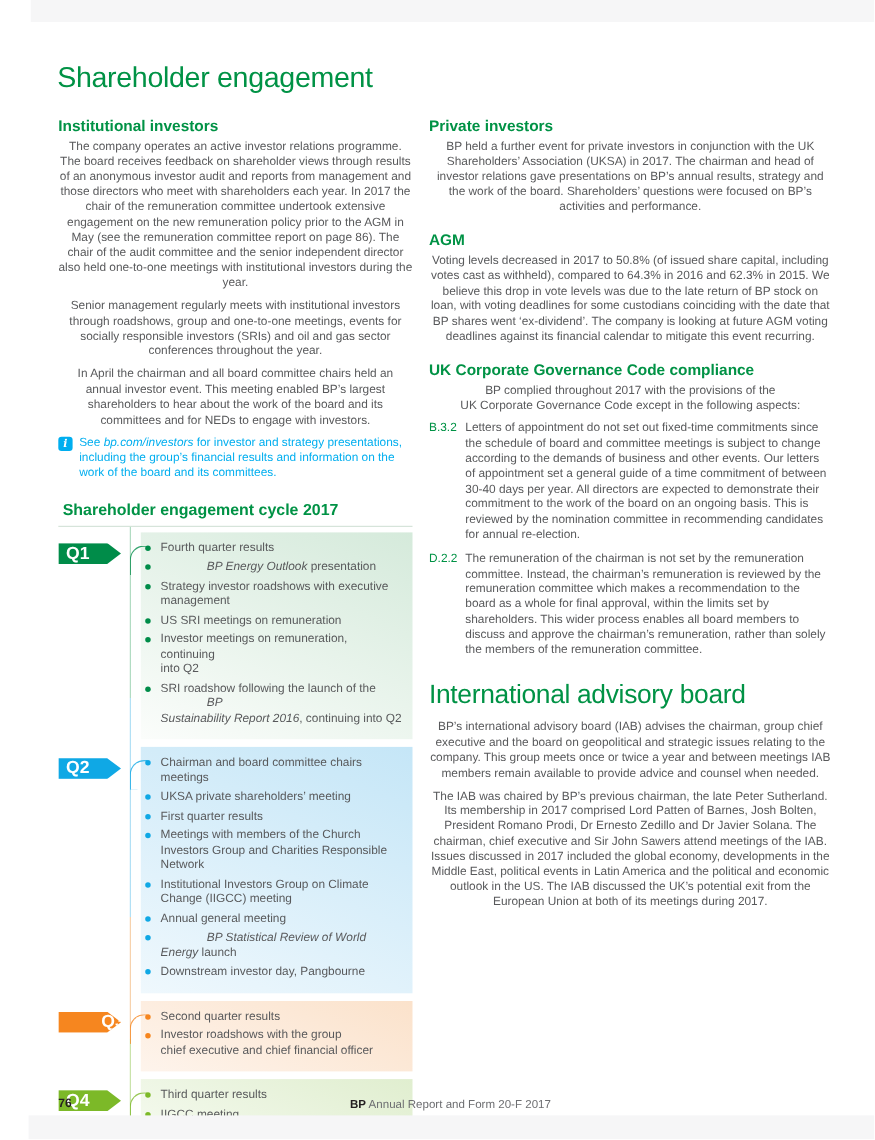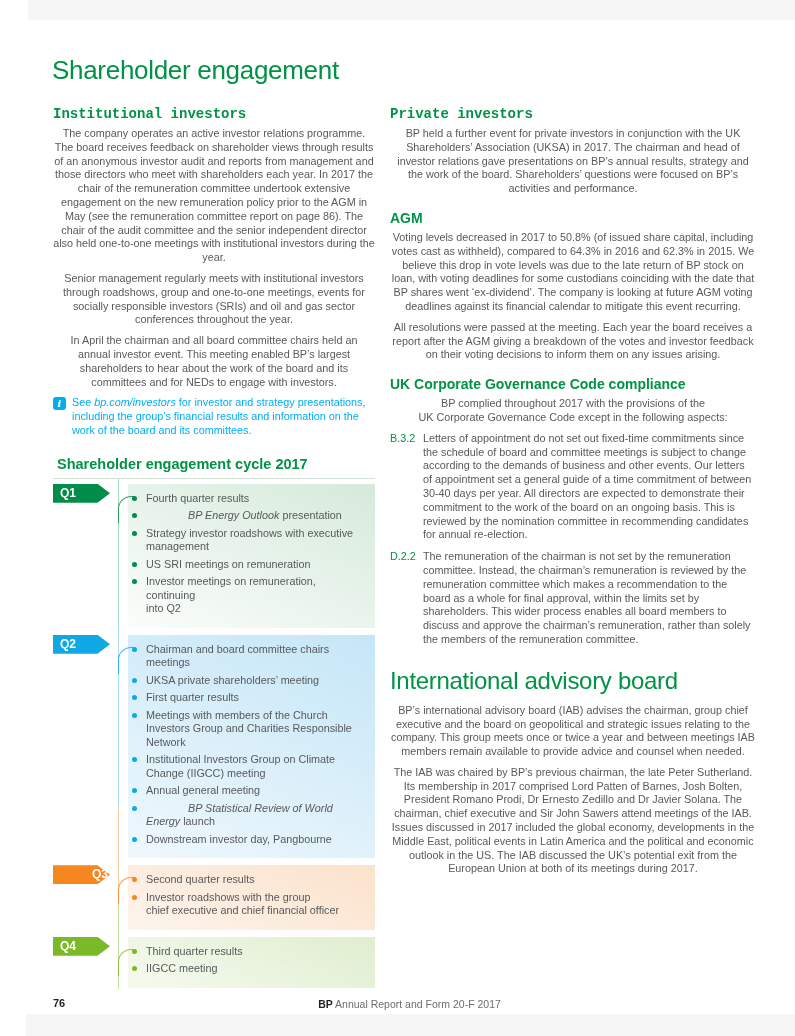--- a/index.html
+++ b/index.html
@@ -4,39 +4,39 @@
 <style>
   html,body{margin:0;padding:0;}
   body{font-family:"Liberation Sans","DejaVu Sans",sans-serif;background:#ffffff;}
   .page{position:relative;width:795px;height:1036px;background:#ffffff;overflow:hidden;color:#58595b;}
   .top-strip{position:absolute;left:28px;right:0;top:0;height:20px;background:#f6f6f7;}
   .bottom-strip{position:absolute;left:26px;right:0;top:1014px;height:22px;background:#f6f6f7;}
   .page-title{position:absolute;left:52px;top:38px;font-size:26px;font-weight:400;color:#009245;letter-spacing:-0.3px;}
   .col-left{position:absolute;left:53px;top:106px;width:322px;}
   .col-right{position:absolute;left:390px;top:106px;width:366px;}
   h3.sec{font-size:14px;font-weight:700;color:#009245;margin:14px 0 5px;}
-  .col-left h3.sec:first-child,.col-right h3.sec:first-child{margin-top:0;font-family:Liberation Mono, monospace;}
+  .col-left h3.sec:first-child,.col-right h3.sec:first-child{margin-top:0;}
   p.body, .para-box p{margin:4px 0 7px;font-size:10.8px;line-height:13.8px;color:#58595b;text-align:center;}
   .pre{white-space:pre-line;}
   
   .info-note{display:flex;margin:3px 0 0;}
   .info-icon{flex:0 0 13px;width:13px;height:13px;border-radius:3px;background:#00aeef;color:#fff;
     font-family:"DejaVu Serif",serif;font-style:italic;font-weight:bold;font-size:10px;line-height:13px;
     text-align:center;margin:1px 6px 0 0;}
   .info-text{font-size:10.8px;line-height:13.8px;color:#00aeef;}
   .info-text em{font-style:italic;}
   
   .cycle-heading{font-size:14.5px;font-weight:700;color:#009245;margin:18px 0 6px;padding-left:4px;}
   .cycle-diagram{position:relative;border-top:1px solid #d2e2d6;padding-top:5px;padding-bottom:2px;}
   .v-line{position:absolute;left:65px;top:0;width:1px;height:calc(100% - 14px);
     background:linear-gradient(#a9d8bc 0%,#a9d8bc 28%,#aaddf4 28%,#aaddf4 64%,#f6cda4 64%,#f6cda4 84%,#c4e0a2 84%,#c4e0a2 100%);}
   .q-row{position:relative;margin:0 0 7px;}
   .q-row:nth-child(4){margin-bottom:13px;}
-  .q-arrow{position:absolute;left:0;top:0;width:57px;height:19px;box-sizing:border-box;
-    clip-path:polygon(0 0,78% 0,100% 50%,78% 100%,0 100%);color:#ffffff;font-size:12px;font-weight:bold;
+  .q-arrow{position:absolute;left:0;top:10px;width:57px;height:19px;box-sizing:border-box;
+    clip-path:polygon(0 0,78% 0,100% 50%,78% 100%,0 100%);color:#ffffff;font-size:16px;font-weight:bold;
     line-height:19px;padding-left:7px;}
   .q-arc{position:absolute;left:65px;top:12px;width:15px;height:26px;border-left:1.4px solid;border-top:1.4px solid;
     border-top-left-radius:13px;opacity:.8;}
   .q-block{margin-left:75px;width:247px;box-sizing:border-box;padding:8px 8px 8px 4px;}
   .q-item{display:flex;margin-bottom:4px;}
   .q-dot{flex:0 0 5px;width:5px;height:5px;border-radius:50%;margin:4px 9px 0 0;}
   .q-item-text{white-space:pre-line;font-size:10.8px;line-height:13.5px;color:#58595b;}
   .q-item-text em{font-style:italic;margin-left:42px;}
   
   .gov-item{display:flex;margin-bottom:8px;}
@@ -92,20 +92,25 @@
               </div>
               <div class="q-item">
                 <span class="q-dot" style="background: rgb(0, 140, 73);"></span>
                 <span class="q-item-text"><span>US SRI meetings on remuneration</span></span>
               </div>
               <div class="q-item">
                 <span class="q-dot" style="background: rgb(0, 140, 73);"></span>
                 <span class="q-item-text"><span>Investor meetings on remuneration, continuing
 into Q2</span></span>
               </div>
+              <div class="q-item">
+                <span class="q-dot" style="background: rgb(0, 140, 73);"></span>
+                <span class="q-item-text"><span>SRI roadshow following the launch of the </span><em>BP
+Sustainability Report 2016</em><span>, continuing into Q2</span></span>
+              </div>
             </div>
           </div>
           <div class="q-row">
             <div class="q-arrow" style="background: rgb(15, 168, 229);"><span>Q2</span></div>
             <div class="q-arc" style="border-color: rgb(15, 168, 229);"></div>
             <div class="q-block" style="background: linear-gradient(205deg, rgb(197, 230, 247) 0%, rgb(239, 248, 253) 100%);">
               <div class="q-item">
                 <span class="q-dot" style="background: rgb(15, 168, 229);"></span>
                 <span class="q-item-text"><span>Chairman and board committee chairs
 meetings</span></span>
@@ -178,21 +183,20 @@
 
   <div class="col-right">
     <h3 class="sec">Private investors</h3>
     <div class="para-box" id="private-paras">
         <p class="body">BP held a further event for private investors in conjunction with the UK Shareholders’ Association (UKSA) in 2017. The chairman and head of investor relations gave presentations on BP’s annual results, strategy and the work of the board. Shareholders’ questions were focused on BP’s activities and performance.</p>
       </div>
 
     <h3 class="sec">AGM</h3>
     <div class="para-box" id="agm-paras">
         <p class="body">Voting levels decreased in 2017 to 50.8% (of issued share capital, including votes cast as withheld), compared to 64.3% in 2016 and 62.3% in 2015. We believe this drop in vote levels was due to the late return of BP stock on loan, with voting deadlines for some custodians coinciding with the date that BP shares went ‘ex-dividend’. The company is looking at future AGM voting deadlines against its financial calendar to mitigate this event recurring.</p>
-        <p class="body">All resolutions were passed at the meeting. Each year the board receives a report after the AGM giving a breakdown of the votes and investor feedback on their voting decisions to inform them on any issues arising.</p>
       </div>
 
     <h3 class="sec">UK Corporate Governance Code compliance</h3>
     <p class="body pre">BP complied throughout 2017 with the provisions of the
 UK Corporate Governance Code except in the following aspects:</p>
     <div id="gov-items">
         <div class="gov-item">
           <span class="gov-code">B.3.2</span>
           <span class="gov-text">Letters of appointment do not set out fixed-time commitments since the schedule of board and committee meetings is subject to change according to the demands of business and other events. Our letters of appointment set a general guide of a time commitment of between 30-40 days per year. All directors are expected to demonstrate their commitment to the work of the board on an ongoing basis. This is reviewed by the nomination committee in recommending candidates for annual re-election.</span>
         </div>

